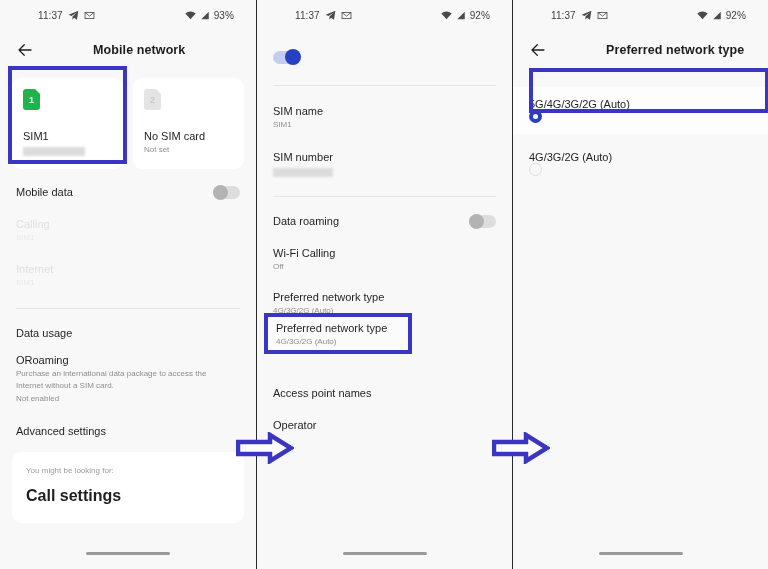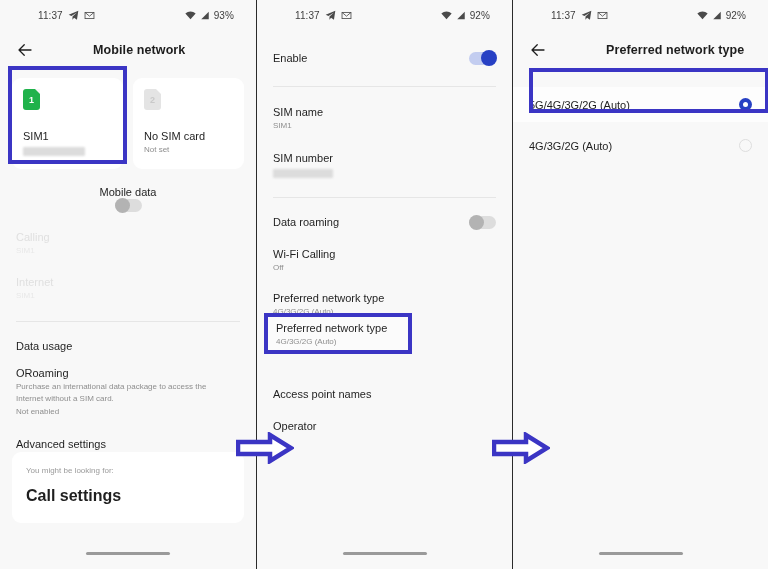--- a/index.html
+++ b/index.html
@@ -178,22 +178,23 @@
   .hl {
     position: absolute;
     border: 4px solid #3b35c4;
     background: transparent;
     pointer-events: none;
   }
 
   
   .radiorow {
     display: flex;
-    align-items: flex-end;
+    align-items: flex-start;
     padding: 11px 16px;
+    flex-direction: column;
   }
   .radiorow .rlabel { flex: 1; font-size: 11px; color: #1f1f1f; }
   .radio {
     width: 13px; height: 13px;
     border-radius: 50%;
     flex: none;
   }
   .radio.unchecked { border: 1.5px solid #dedede; }
   .radio.checked {
     background: #2740c4;
@@ -287,21 +288,21 @@
       </div>
       <div class="simcard">
         <div class="simbadge grey">2</div>
         <div class="simname">No SIM card</div>
         <div class="simsub">Not set</div>
       </div>
     </div>
 
     <div class="hl" style="left:8px; top:66px; width:119px; height:98px;"></div>
 
-    <div class="row" style="padding-top:12px;flex-direction:column;">
+    <div class="row" style="padding-top:12px;">
       <div class="texts">
           <div class="title">Mobile data</div>
         </div>
       <div class="toggle off">
           <div class="knob"></div>
         </div>
     </div>
 
     <div class="row dim">
       <div class="texts">
@@ -374,23 +375,20 @@
           <svg width="10" height="9" viewBox="0 0 12 12">
               <path d="M11 1v10H1z" fill="#4a4a4a"></path>
             </svg>
         </span>
         <span class="batt">92%</span>
       </div>
     </div>
 
 
     <div class="row" style="padding-top:21px;">
-      <div class="texts">
-          <div class="title">Enable</div>
-        </div>
       <div class="toggle on">
           <div class="knob"></div>
         </div>
     </div>
 
     <div class="divider" style="margin-top:12px;"></div>
 
     <div class="row" style="padding-top:12px;">
       <div class="texts">
         <div class="title">SIM name</div>

